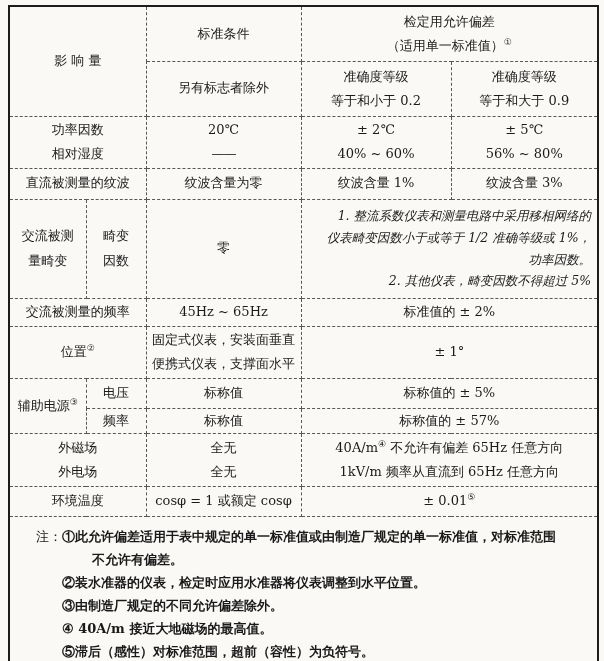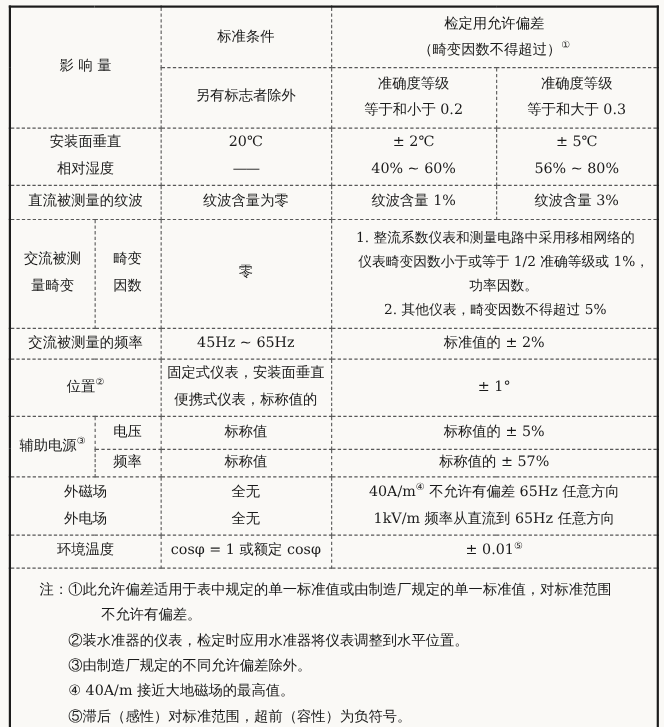--- a/index.html
+++ b/index.html
@@ -23,36 +23,37 @@
     font-size: 13px;
     text-align: center;
     vertical-align: middle;
     padding: 1px 3px;
     line-height: 1.7;
     overflow: hidden;
   }
   .two-line div { line-height: 1.85; }
   sup.ref { font-size: 9px; vertical-align: super; line-height: 0; }
   td.list-cell {
-    text-align: center;
+    text-align: right;
     padding: 4px 6px 4px 8px;
     font-size: 12.5px;
     line-height: 1.75;
+    font-style: italic;
   }
   td.list-cell .indent { padding-left: 15px; }
   td.notes-cell {
     text-align: left;
     vertical-align: top;
     padding: 8px 10px 4px 26px;
     font-size: 13px;
   }
   .notes-wrap { display: flex; align-items: flex-start; }
   .notes-prefix { flex: 0 0 auto; line-height: 23px; }
   .notes-list { flex: 1 1 auto; }
-  .note { line-height: 23px; }
+  .note { line-height: 23px; font-weight: bold; }
   .note-cont { padding-left: 30px; line-height: 23px; }
   .hdr-twoline div { line-height: 1.8; }
   .dash { letter-spacing: -1px; }
 </style>
 </head>
 <body>
 
 <table class="doc">
   <colgroup>
     <col style="width:77px">
@@ -65,41 +66,41 @@
   <tbody>
       <tr style="height:55px">
     <td colspan="2" rowspan="2">
       <span>影 响 量</span>
     </td>
     <td>
       <span>标准条件</span>
     </td>
     <td colspan="2" class="hdr-twoline">
       <div>检定用允许偏差</div>
-      <div><span>（畸变因数不得超过）</span><sup class="ref">①</sup></div>
+      <div><span>（适用单一标准值）</span><sup class="ref">①</sup></div>
     </td>
   </tr>
 
   <tr style="height:55px">
     <td>
       <span>另有标志者除外</span>
     </td>
     <td class="hdr-twoline">
       <div>准确度等级</div>
       <div>等于和小于 0.2</div>
     </td>
     <td class="hdr-twoline">
       <div>准确度等级</div>
-      <div>等于和大于 0.3</div>
+      <div>等于和大于 0.9</div>
     </td>
   </tr>
 
   <tr style="height:52px">
     <td colspan="2" class="two-line">
-      <div>安装面垂直</div>
+      <div>功率因数</div>
       <div>相对湿度</div>
     </td>
     <td class="two-line">
       <div>20℃</div>
       <div class="dash">——</div>
     </td>
     <td class="two-line">
       <div>± 2℃</div>
       <div>40% ~ 60%</div>
     </td>
@@ -139,21 +140,21 @@
     <td><span>45Hz ~ 65Hz</span></td>
     <td colspan="2"><span>标准值的 ± 2%</span></td>
   </tr>
 
   <tr style="height:52px">
     <td colspan="2">
       <span>位置</span><sup class="ref">②</sup>
     </td>
     <td class="two-line">
       <div>固定式仪表，安装面垂直</div>
-      <div>便携式仪表，标称值的</div>
+      <div>便携式仪表，支撑面水平</div>
     </td>
     <td colspan="2"><span>± 1°</span></td>
   </tr>
 
   <tr style="height:30px">
     <td rowspan="2">
       <span>辅助电源</span><sup class="ref">③</sup>
     </td>
     <td><span>电压</span></td>
     <td><span>标称值</span></td>

